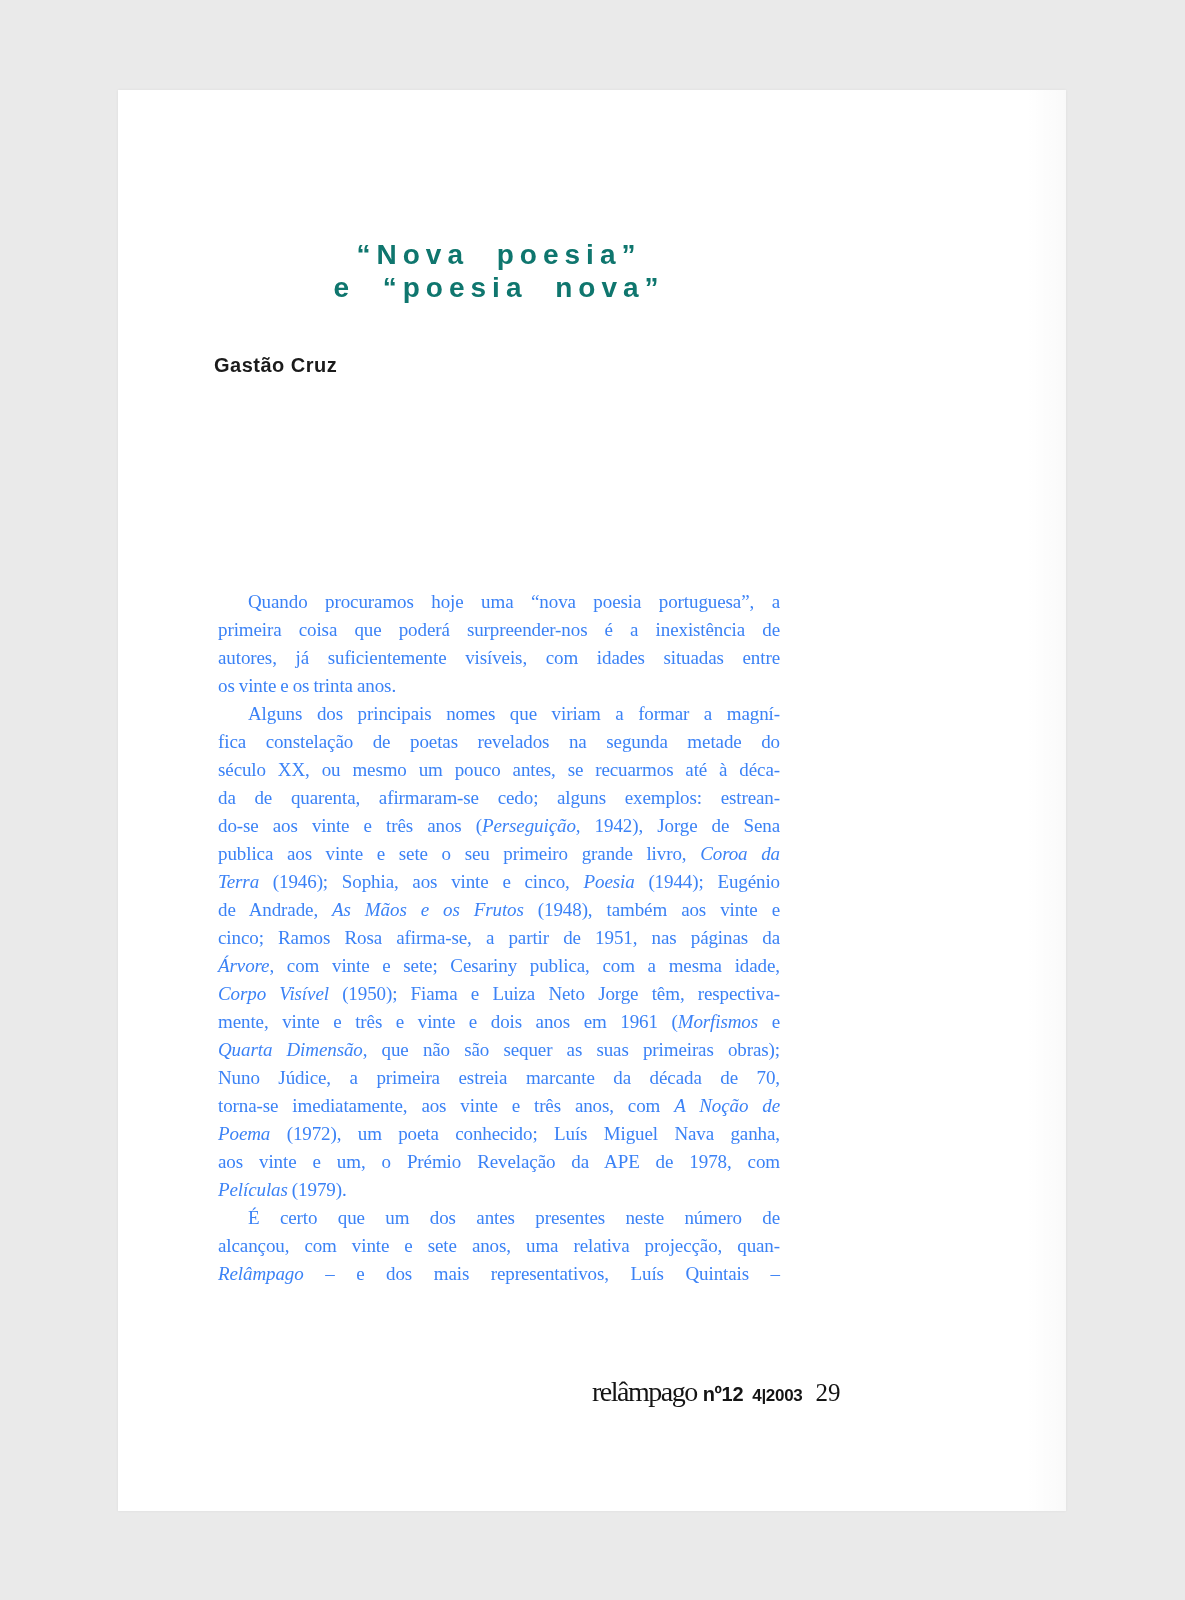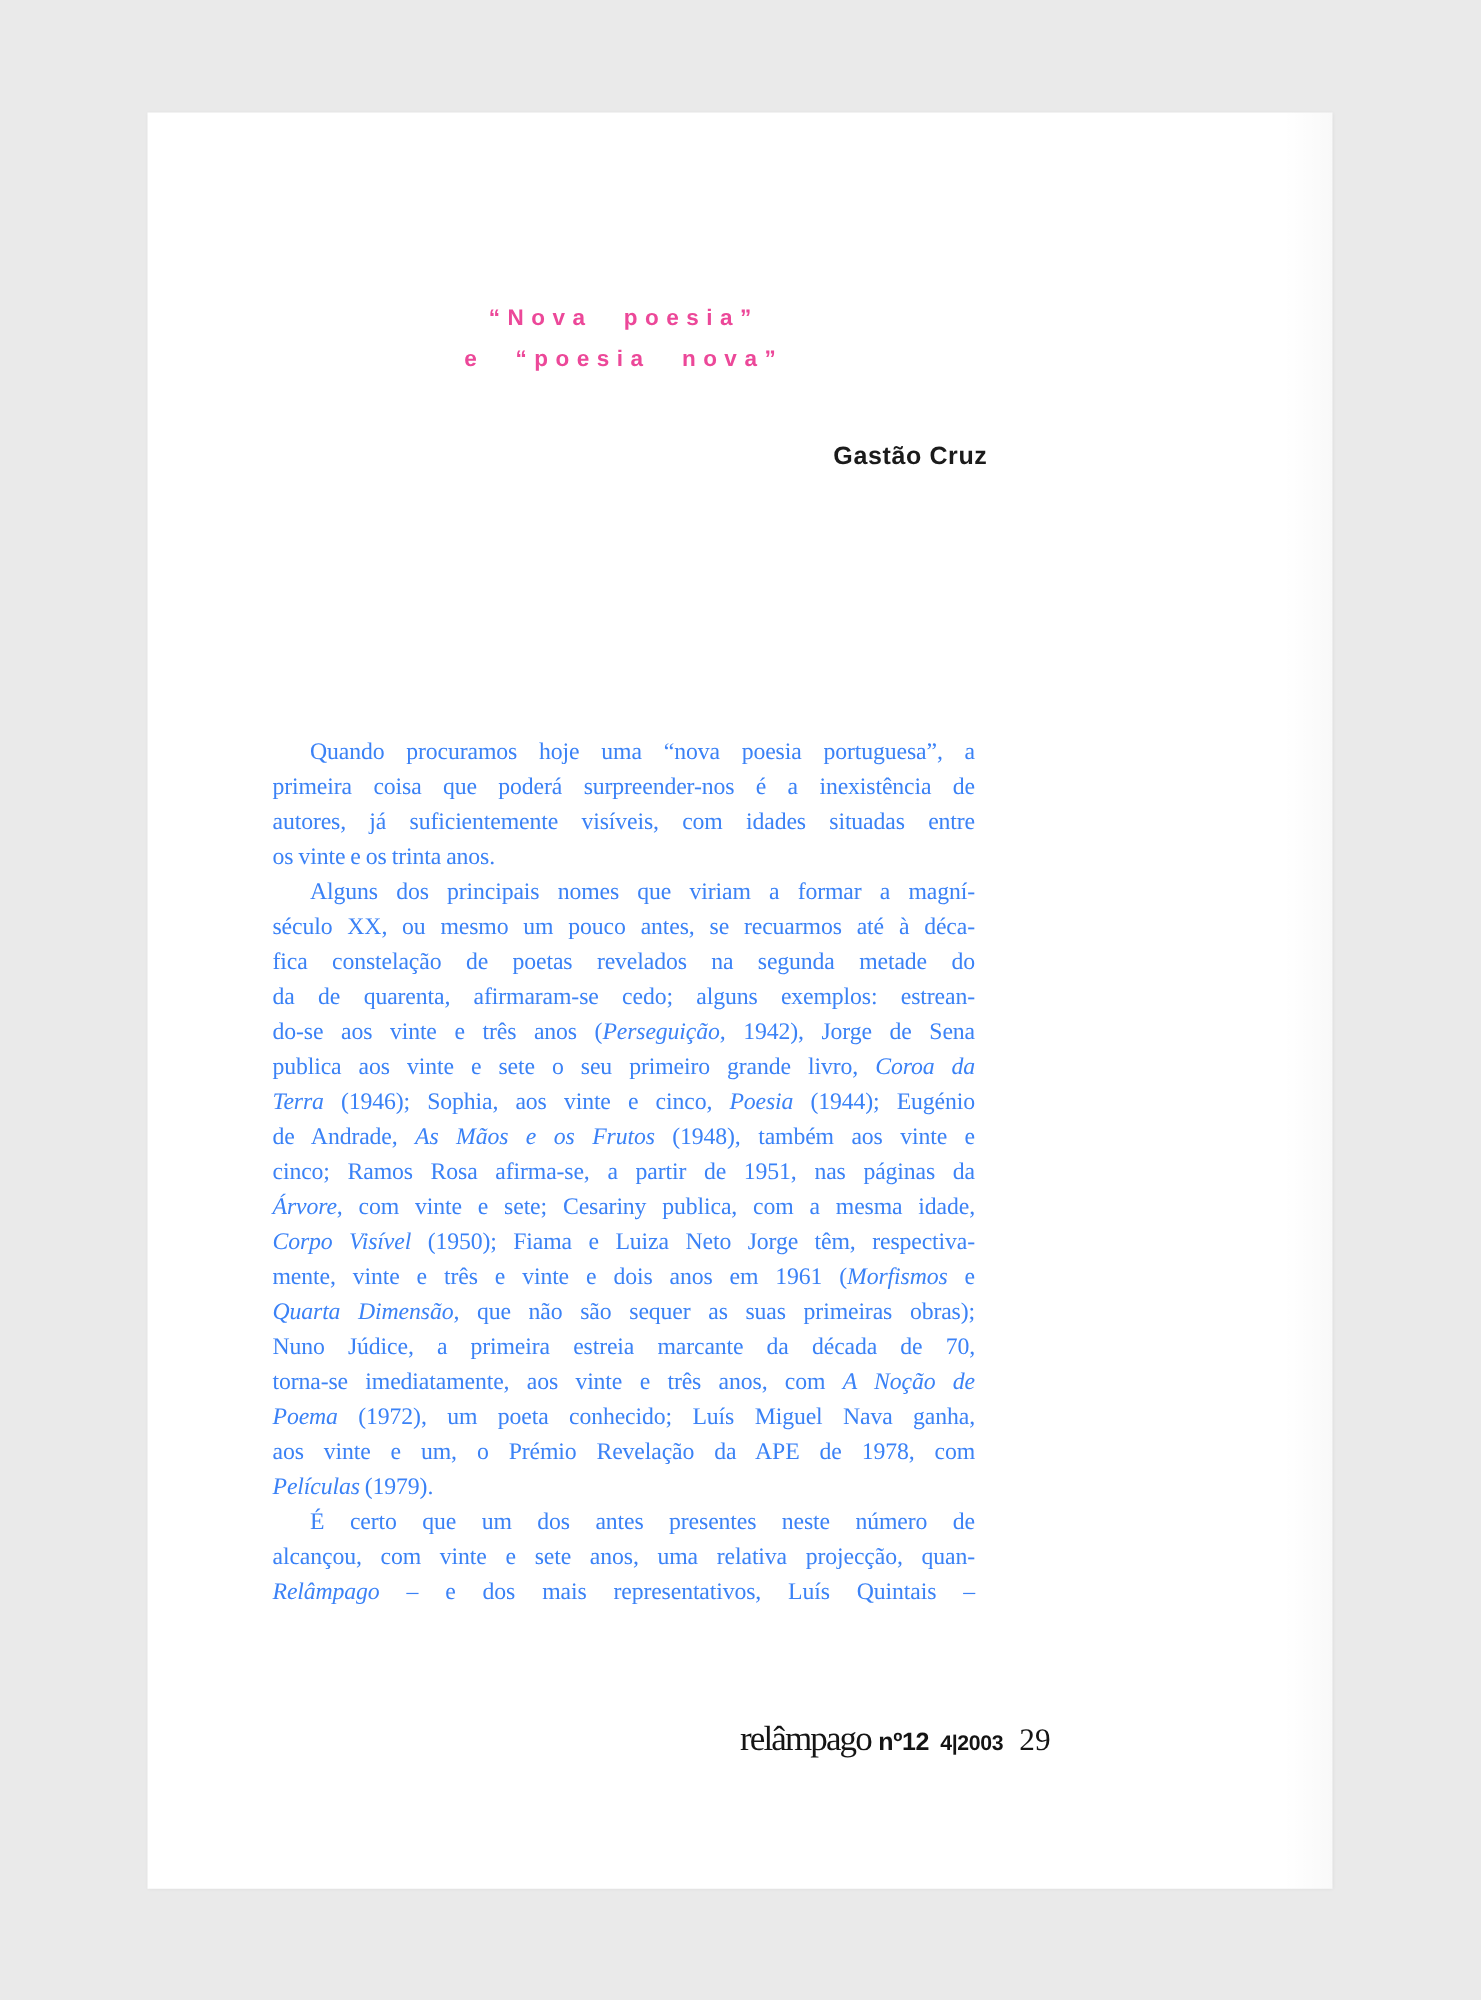--- a/index.html
+++ b/index.html
@@ -35,33 +35,33 @@
     pointer-events: none;
   }
   .title-block {
     position: absolute;
     left: 100px;
     top: 148px;
     width: 562px;
     text-align: center;
     font-family: "Liberation Sans", sans-serif;
     font-weight: 700;
-    font-size: 18px;
+    font-size: 28px;
     line-height: 33px;
     letter-spacing: 6px;
     word-spacing: 14px;
-    color: #ec4899;
+    color: #0f766e;
     white-space: nowrap;
   }
   .author {
     position: absolute;
-    left: 110px;
+    left: 96px;
     top: 264px;
     width: 562px;
-    text-align: right;
+    text-align: left;
     font-family: "Liberation Sans", sans-serif;
     font-weight: 700;
     font-size: 20px;
     letter-spacing: 0.5px;
     color: #1b1b1b;
   }
   .body-text {
     position: absolute;
     left: 100px;
     top: 498px;
@@ -125,22 +125,22 @@
     </div>
 
     <div class="author">Gastão Cruz</div>
 
     <div class="body-text">
         <div class="bline indent"><span>Quando procuramos hoje uma “nova poesia portuguesa”, a</span></div>
         <div class="bline"><span>primeira coisa que poderá surpreender-nos é a inexistência de</span></div>
         <div class="bline"><span>autores, já suficientemente visíveis, com idades situadas entre</span></div>
         <div class="bline last"><span>os vinte e os trinta anos.</span></div>
         <div class="bline indent"><span>Alguns dos principais nomes que viriam a formar a magní-</span></div>
+        <div class="bline"><span>fica constelação de poetas revelados na segunda metade do</span></div>
         <div class="bline"><span>século XX, ou mesmo um pouco antes, se recuarmos até à déca-</span></div>
-        <div class="bline"><span>fica constelação de poetas revelados na segunda metade do</span></div>
         <div class="bline"><span>da de quarenta, afirmaram-se cedo; alguns exemplos: estrean-</span></div>
         <div class="bline"><span>do-se aos vinte e três anos (</span><em>Perseguição</em><span>, 1942), Jorge de Sena</span></div>
         <div class="bline"><span>publica aos vinte e sete o seu primeiro grande livro, </span><em>Coroa da</em></div>
         <div class="bline"><em>Terra</em><span> (1946); Sophia, aos vinte e cinco, </span><em>Poesia</em><span> (1944); Eugénio</span></div>
         <div class="bline"><span>de Andrade, </span><em>As Mãos e os Frutos</em><span> (1948), também aos vinte e</span></div>
         <div class="bline"><span>cinco; Ramos Rosa afirma-se, a partir de 1951, nas páginas da</span></div>
         <div class="bline"><em>Árvore</em><span>, com vinte e sete; Cesariny publica, com a mesma idade,</span></div>
         <div class="bline"><em>Corpo Visível</em><span> (1950); Fiama e Luiza Neto Jorge têm, respectiva-</span></div>
         <div class="bline"><span>mente, vinte e três e vinte e dois anos em 1961 (</span><em>Morfismos</em><span> e</span></div>
         <div class="bline"><em>Quarta Dimensão</em><span>, que não são sequer as suas primeiras obras);</span></div>

